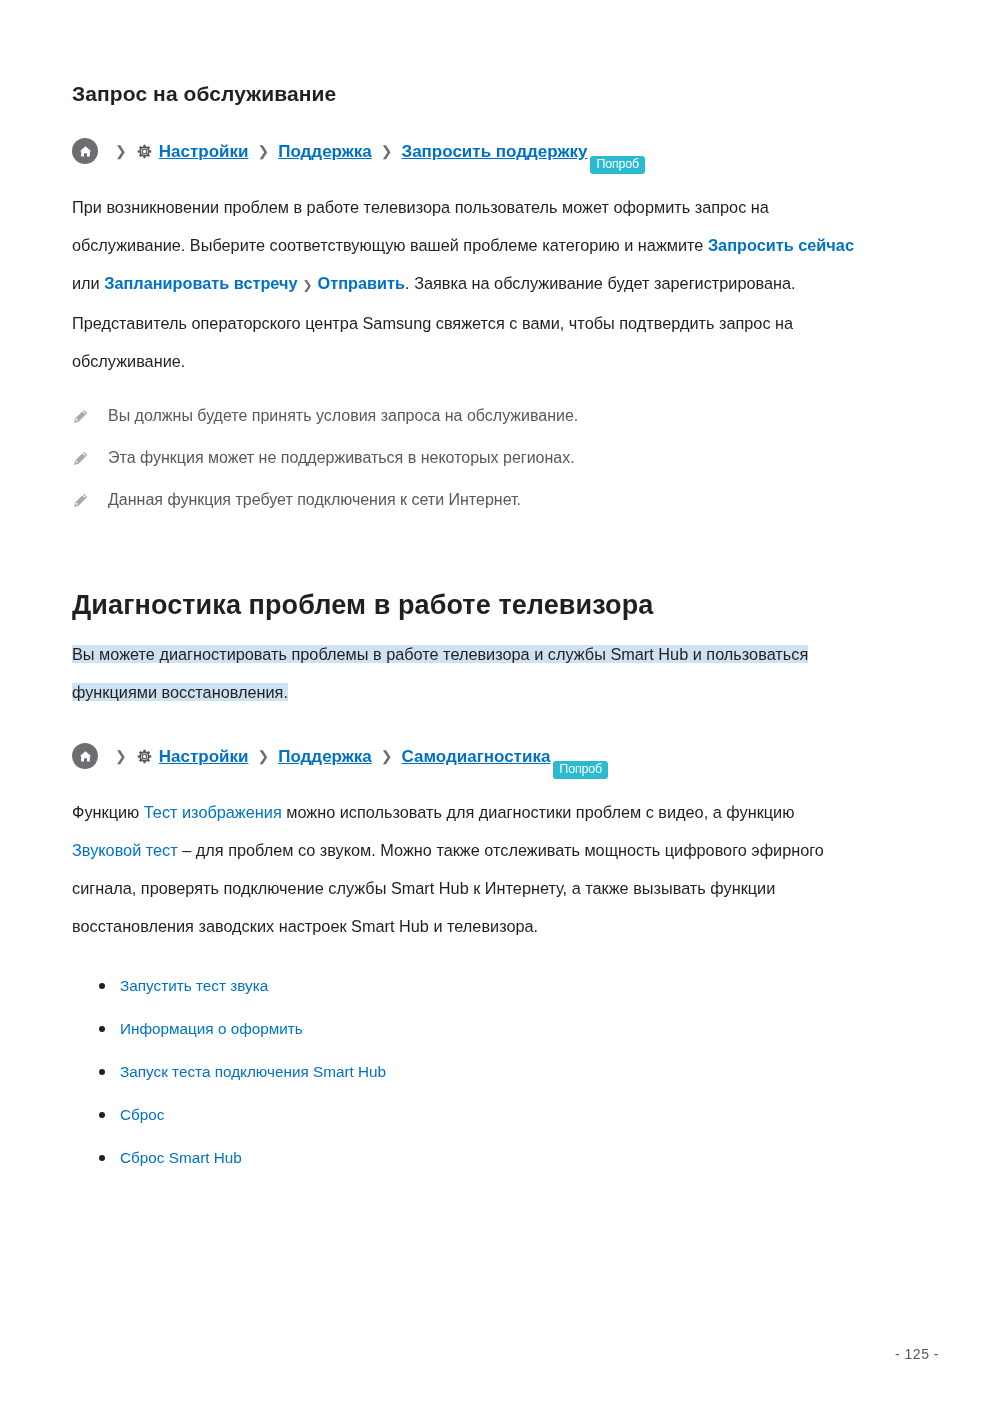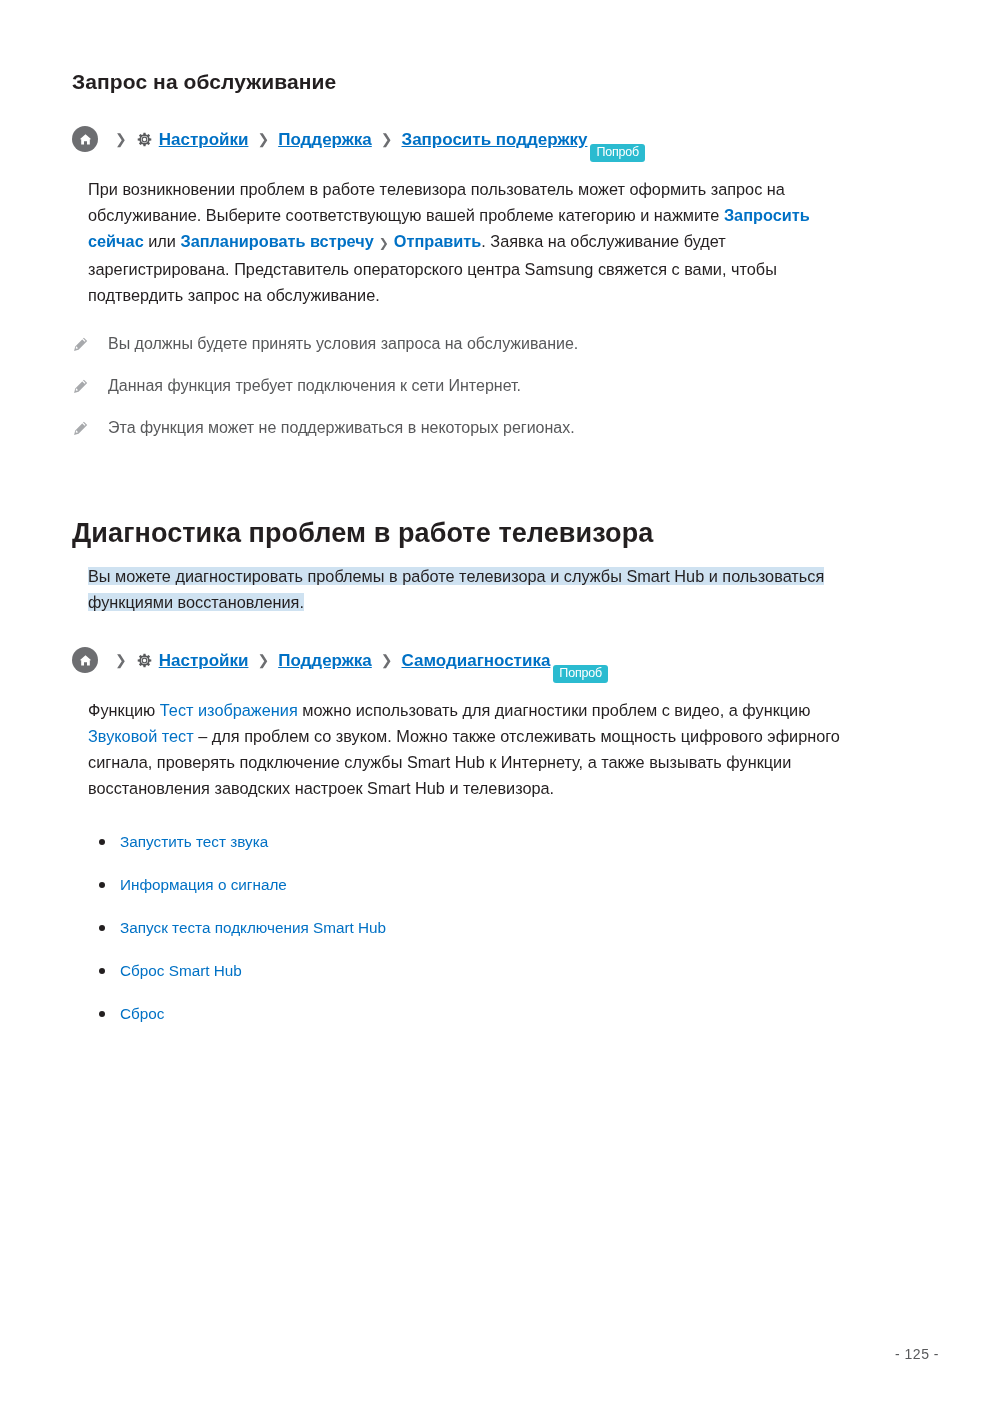--- a/index.html
+++ b/index.html
@@ -13,21 +13,21 @@
     height: 1414px;
     position: relative;
     font-family: "Liberation Sans", sans-serif;
     color: #231f20;
     -webkit-font-smoothing: antialiased;
   }
   .page {
     position: relative;
     width: 939px;
     height: 1414px;
-    padding: 4px 72px;
+    padding: 16px 72px;
   }
 
   
   .h-section {
     font-size: 21px;
     font-weight: bold;
     color: #231f20;
     margin: 0;
     padding-top: 66px;
     letter-spacing: 0.1px;
@@ -91,22 +91,22 @@
     border-radius: 3px;
     margin-left: 3px;
     line-height: 1.05;
     letter-spacing: -0.2px;
     margin-top: 28px;
   }
 
   
   p.body {
     font-size: 16.3px;
-    line-height: 26px;
-    margin: 14px 0 0 16px;
+    line-height: 38px;
+    margin: 14px 0 0 0;
     color: #231f20;
     text-align: left;
   }
   .blue { color: #0071c5; text-align: center; }
   .blue-b { color: #0071c5; font-weight: bold; }
   .arrow-sep {
     color: #6d6e71;
     font-size: 12px;
     padding: 0 5px;
   }
@@ -226,29 +226,29 @@
         </svg>
       </span>
       <span class="txt">Вы должны будете принять условия запроса на обслуживание.</span>
     </div>
     <div class="note">
       <span class="pencil">
         <svg width="17" height="17" viewBox="0 0 18 18" aria-hidden="true">
           <path fill="#a7a9ac" d="M12.6 1.9 3.4 11.1l-1.2 4.7 4.7-1.2 9.2-9.2-3.5-3.5zm-8.1 11.6-.6-.6.5-2 2.1 2.1-2 .5zm9.8-8.3-.9.9-2.5-2.5.9-.9 2.5 2.5z"></path>
         </svg>
       </span>
-      <span class="txt">Данная функция требует подключения к сети Интернет.</span>
+      <span class="txt">Эта функция может не поддерживаться в некоторых регионах.</span>
     </div>
     <div class="note">
       <span class="pencil">
         <svg width="17" height="17" viewBox="0 0 18 18" aria-hidden="true">
           <path fill="#a7a9ac" d="M12.6 1.9 3.4 11.1l-1.2 4.7 4.7-1.2 9.2-9.2-3.5-3.5zm-8.1 11.6-.6-.6.5-2 2.1 2.1-2 .5zm9.8-8.3-.9.9-2.5-2.5.9-.9 2.5 2.5z"></path>
         </svg>
       </span>
-      <span class="txt">Эта функция может не поддерживаться в некоторых регионах.</span>
+      <span class="txt">Данная функция требует подключения к сети Интернет.</span>
     </div>
   </div>
 
   <h1 class="h-chapter">Диагностика проблем в работе телевизора</h1>
 
   <p class="body intro"><span>Вы можете диагностировать проблемы в работе телевизора и службы Smart Hub и пользоваться функциями восстановления.</span></p>
 
   <div class="path">
     <span class="home-icon">
       <svg width="15" height="15" viewBox="0 0 16 16" aria-hidden="true">
@@ -267,21 +267,21 @@
     <span class="crumb">Поддержка</span>
     <span class="sep">❯</span>
     <span class="crumb">Самодиагностика</span>
     <span class="badge">Попроб</span>
   </div>
 
   <p class="body"><span>Функцию </span><span class="blue">Тест изображения</span><span> можно использовать для диагностики проблем с видео, а функцию </span><span class="blue">Звуковой тест</span><span> – для проблем со звуком. Можно также отслеживать мощность цифрового эфирного сигнала, проверять подключение службы Smart Hub к Интернету, а также вызывать функции восстановления заводских настроек Smart Hub и телевизора.</span></p>
 
   <ul class="links">
     <li><span>Запустить тест звука</span></li>
-    <li><span>Информация о сигнале</span></li>
+    <li><span>Информация о оформить</span></li>
     <li><span>Запуск теста подключения Smart Hub</span></li>
+    <li><span>Сброс</span></li>
     <li><span>Сброс Smart Hub</span></li>
-    <li><span>Сброс</span></li>
   </ul>
 
 
   <div class="footer">- 125 -</div>
 </div>
 
 </body></html>

